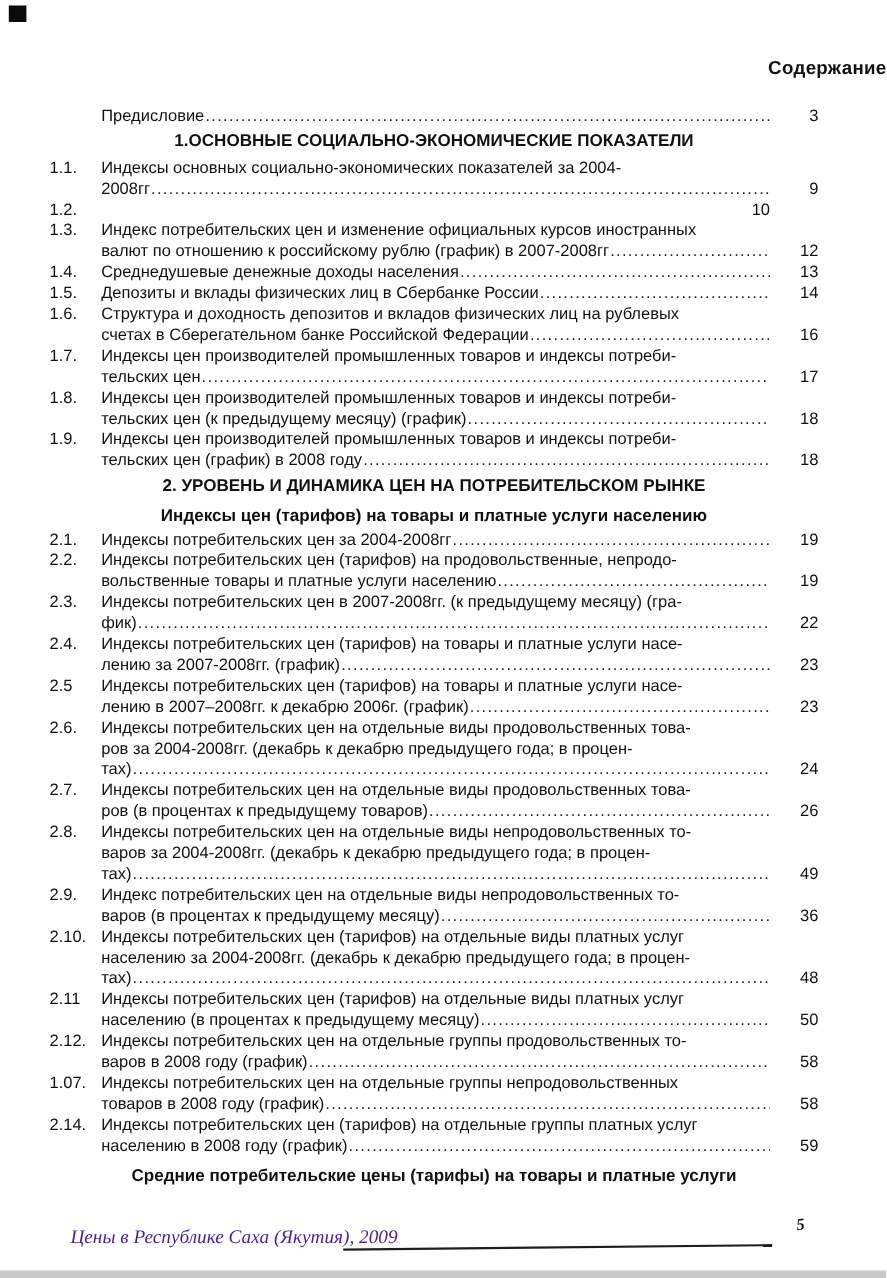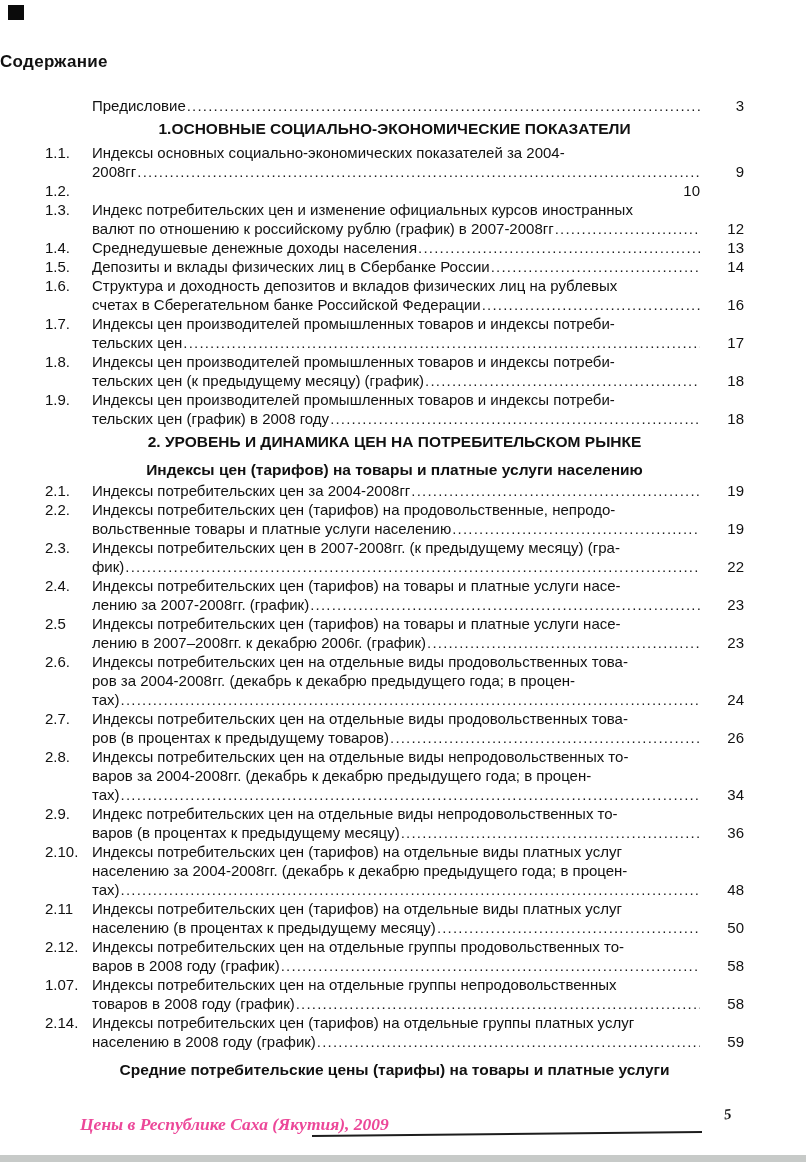--- a/index.html
+++ b/index.html
@@ -10,21 +10,21 @@
     color:#111;
     font-family:"Liberation Sans",sans-serif;
     overflow:hidden;
   }
   .corner-mark{
     position:absolute;left:8px;top:5px;width:16px;height:15px;background:#0b0b0b;
   }
   .title{
     margin:0 0 24px 0;
     padding-top:52px;
-    text-align:left;
+    text-align:right;
     font-size:17px;
     font-weight:bold;
     letter-spacing:.3px;
   }
   .content{padding:0 62px 0 45px;}
   .row{display:grid;grid-template-columns:47px 1fr 44px;}
   .num{font-size:15px;line-height:19px;white-space:nowrap;}
   .txt{min-width:0;}
   .line{font-size:15px;line-height:19px;white-space:nowrap;}
   .line.last{display:flex;}
@@ -35,23 +35,23 @@
   }
   .leader::after{content:"..................................................................................................................................................................................................";}
   .pg{font-size:15px;line-height:19px;text-align:right;align-self:end;}
   .sec-heading{
     text-align:center;font-weight:bold;font-size:15.5px;line-height:19px;margin:4px 0 5px 0;
   }
   .sub-heading{
     text-align:center;font-weight:bold;font-size:15.5px;line-height:19px;margin:9px 0 2px 0;
   }
   .footer-text{
-    position:absolute;left:80px;top:1114px;
-    font-family:"Liberation Serif",serif;font-style:italic;font-weight:bold;
-    font-size:17.5px;color:#ec4899;white-space:nowrap;
+    position:absolute;left:64px;top:1114px;
+    font-family:"Liberation Serif",serif;font-style:italic;font-weight:normal;
+    font-size:17.5px;color:#4c1d95;white-space:nowrap;
   }
   .footer-rule{
     position:absolute;left:312px;top:1133px;width:390px;height:0;
     border-top:2px solid #1d1d1d;transform:rotate(-0.6deg);
   }
   .footer-page{
     position:absolute;left:724px;top:1106px;
     font-family:"Liberation Serif",serif;font-style:italic;font-weight:bold;
     font-size:15px;color:#141414;transform:rotate(-7deg);
   }
@@ -251,21 +251,21 @@
       <div class="row">
         <div class="num">2.8.</div>
         <div class="txt">
           <div class="line">Индексы потребительских цен на отдельные виды непродовольственных то-</div>
           <div class="line">варов за 2004-2008гг. (декабрь к декабрю предыдущего года; в процен-</div>
           <div class="line last">
             <span class="etext">тах)</span>
             <span class="leader"></span>
           </div>
         </div>
-        <div class="pg">34</div>
+        <div class="pg">49</div>
       </div>
       <div class="row">
         <div class="num">2.9.</div>
         <div class="txt">
           <div class="line">Индекс потребительских цен на отдельные виды непродовольственных то-</div>
           <div class="line last">
             <span class="etext">варов (в процентах к предыдущему месяцу)</span>
             <span class="leader"></span>
           </div>
         </div>

